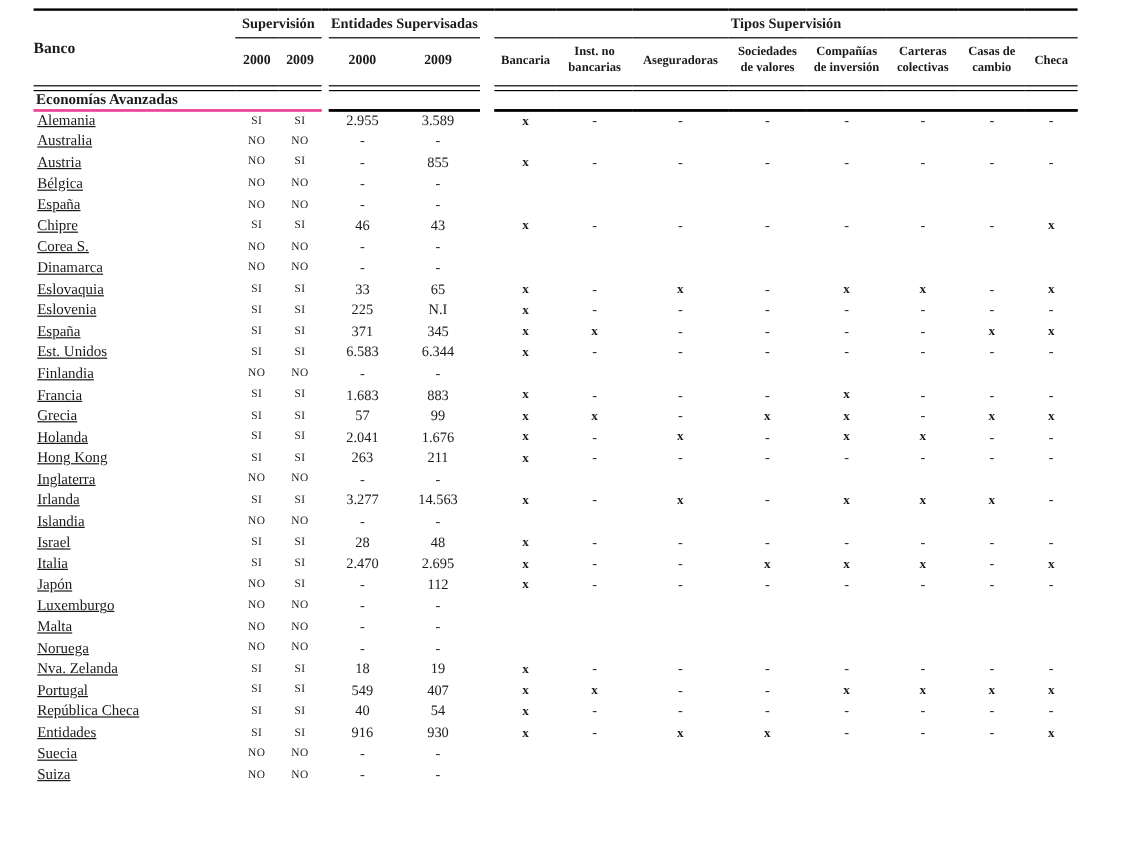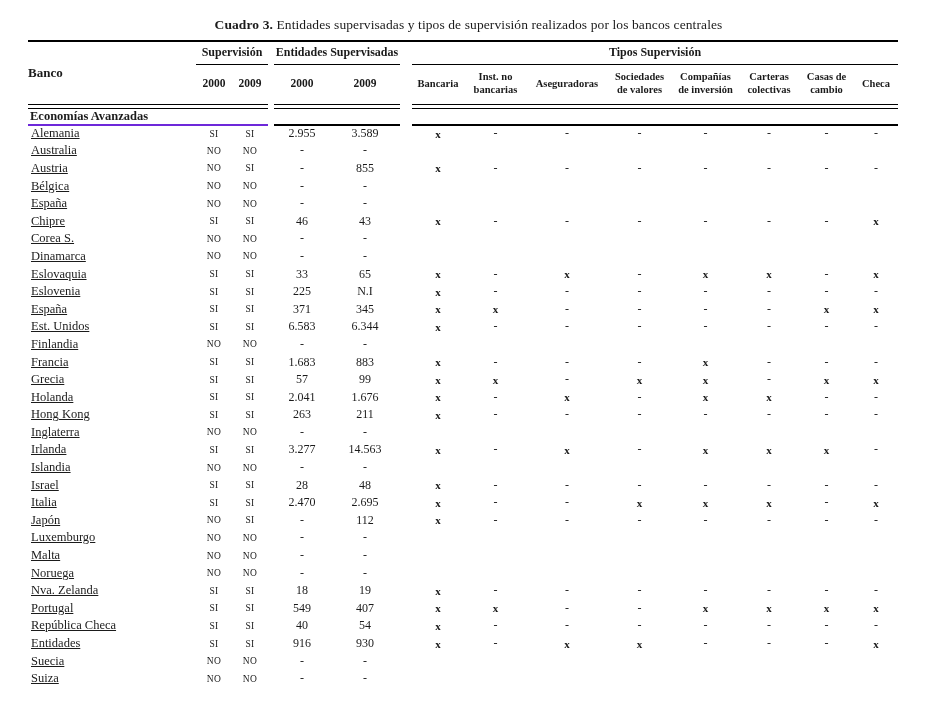--- a/index.html
+++ b/index.html
@@ -60,21 +60,21 @@
   tr.dbl td { height: 4px; }
   tr.dbl td.seg { border-top: 1px solid #000; border-bottom: 1px solid #000; }
 
   
   tr.secrow td { height: 15px; vertical-align: middle; }
   tr.secrow td.section {
     font-weight: bold;
     font-size: 12.5px;
     text-align: left;
     padding-left: 2px;
-    border-bottom: 2px solid #6d28d9;
+    border-bottom: 2px solid #ec4899;
     margin-top: 25px;
   }
   tr.secrow td.secline { border-bottom: 2px solid #000; }
 
   
   tbody td {
     height: 17.6px;
     vertical-align: middle;
     white-space: nowrap;
     overflow: hidden;
@@ -92,23 +92,20 @@
     margin-top: 2px;
     text-align: center;
     font-size: 12px;
   }
 </style>
 </head>
 <body>
 
 <div class="page">
 
-  <div class="title">
-    <span class="bold">Cuadro 3.</span><span> Entidades supervisadas y tipos de supervisión realizados por los bancos centrales</span>
-  </div>
 
   <table class="main">
     <colgroup>
       <col style="width:168px">
         <col style="width:36px">
         <col style="width:36px">
       <col style="width:6px">
       <col style="width:56px">
         <col style="width:70px">
       <col style="width:12px">

